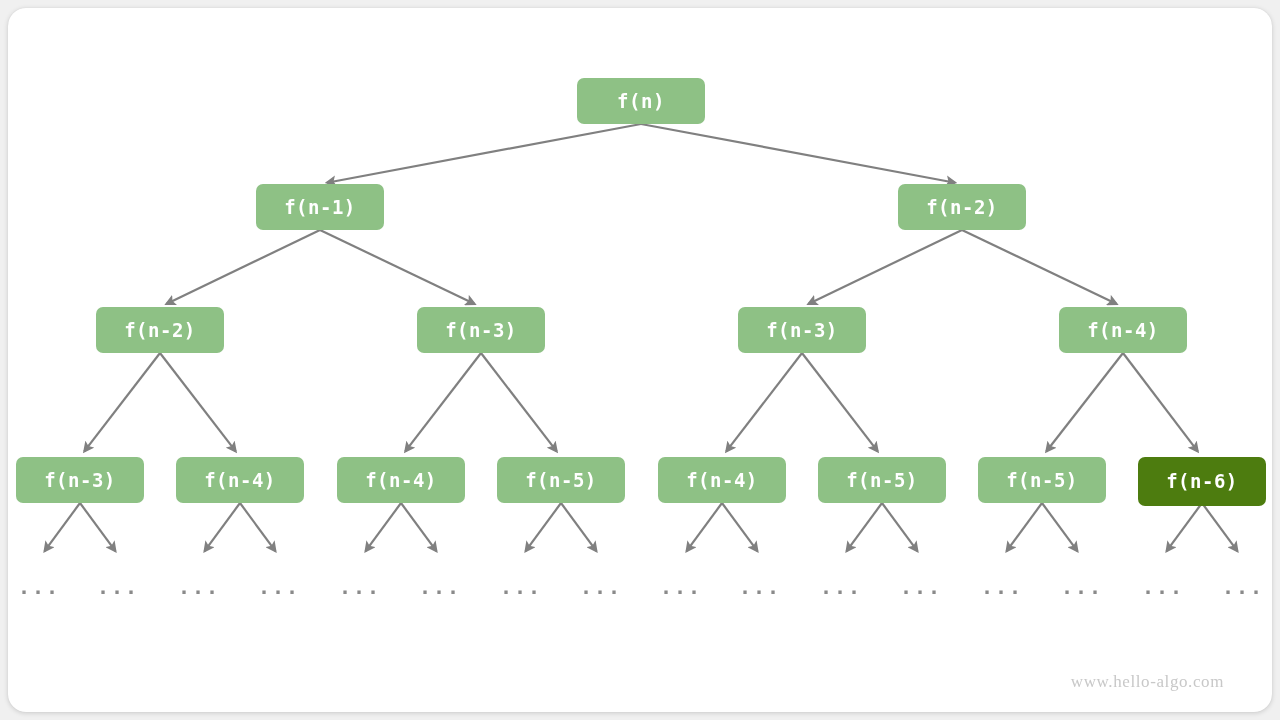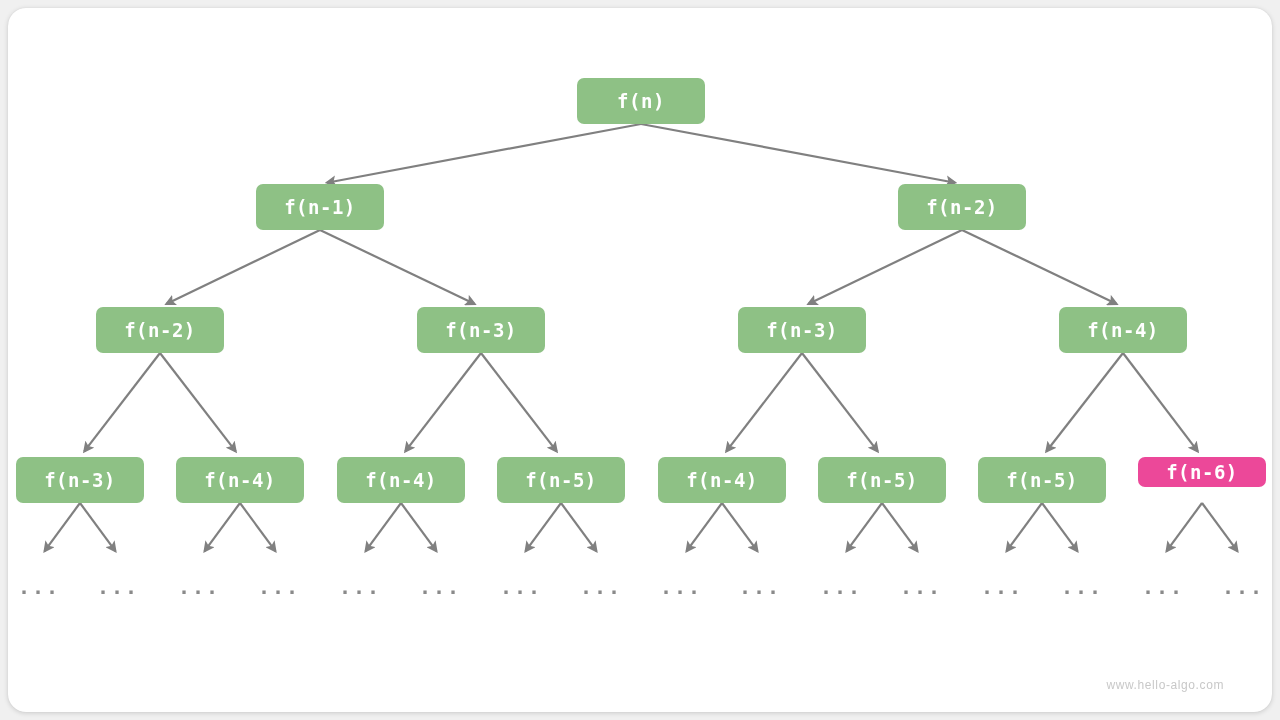--- a/index.html
+++ b/index.html
@@ -63,22 +63,22 @@
     letter-spacing: 2px;
     line-height: 1;
     transform: translate(-50%, -50%);
     white-space: nowrap;
   }
   #watermark {
     position: absolute;
     right: 56px;
     bottom: 28px;
     color: #c8c8c8;
-    font-family: Liberation Sans, sans-serif;
-    font-size: 12px;
+    font-family: Liberation Serif, serif;
+    font-size: 17px;
     letter-spacing: 0.6px;
     white-space: nowrap;
   }
 </style>
 </head>
 <body>
 
 <div id="canvas">
   <div id="card"></div>
 
@@ -158,21 +158,21 @@
       </div>
       <div class="node" style="left: 658px; top: 457px; width: 128px; height: 46px; background: rgb(142, 193, 133);">
         <span class="node-label">f(n-4)</span>
       </div>
       <div class="node" style="left: 818px; top: 457px; width: 128px; height: 46px; background: rgb(142, 193, 133);">
         <span class="node-label">f(n-5)</span>
       </div>
       <div class="node" style="left: 978px; top: 457px; width: 128px; height: 46px; background: rgb(142, 193, 133);">
         <span class="node-label">f(n-5)</span>
       </div>
-      <div class="node" style="left: 1138px; top: 457px; width: 128px; height: 30px; background: #ec4899;">
+      <div class="node" style="left: 1138px; top: 457px; width: 128px; height: 49px; background: #4d7c0f;">
         <span class="node-label">f(n-6)</span>
       </div>
     </div>
   <div id="ellipsis-layer">
       <div class="ellipsis" style="left: 39px; top: 587px; color: rgb(138, 138, 138);">...</div>
       <div class="ellipsis" style="left: 118px; top: 587px; color: rgb(138, 138, 138);">...</div>
       <div class="ellipsis" style="left: 199px; top: 587px; color: rgb(138, 138, 138);">...</div>
       <div class="ellipsis" style="left: 279px; top: 587px; color: rgb(138, 138, 138);">...</div>
       <div class="ellipsis" style="left: 360px; top: 587px; color: rgb(138, 138, 138);">...</div>
       <div class="ellipsis" style="left: 440px; top: 587px; color: rgb(138, 138, 138);">...</div>

